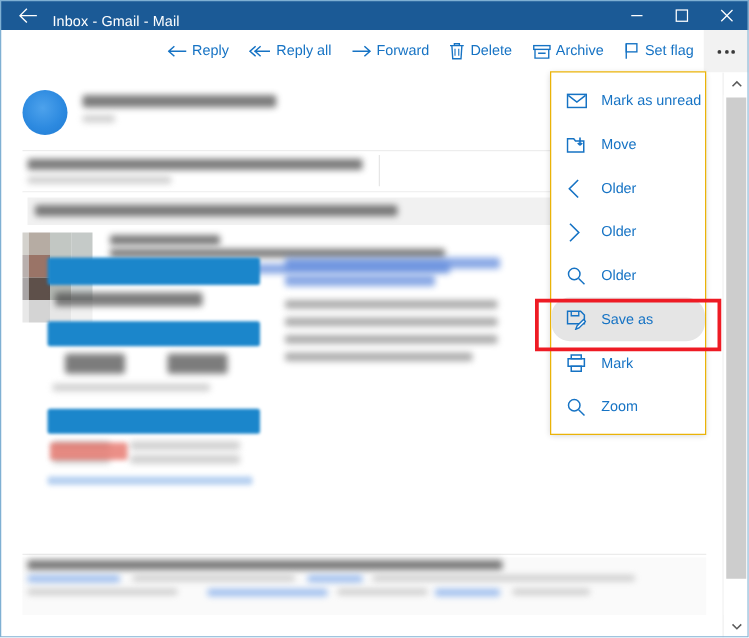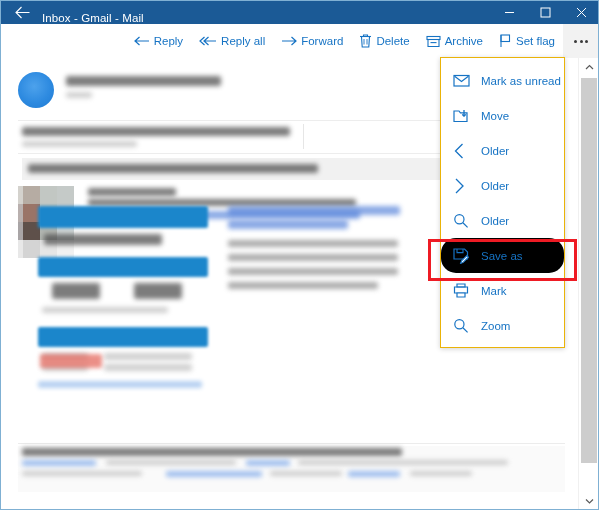--- a/index.html
+++ b/index.html
@@ -174,21 +174,21 @@
     box-shadow:0 1px 5px rgba(0,0,0,.18);
     box-sizing:border-box;padding:5px 0;
   }
   .mi{
     display:flex;align-items:center;height:35px;padding-left:12px;
     color:#1673c4;font-size:11.5px;cursor:default;
   }
   .mi .mic{width:24px;display:flex;align-items:center;justify-content:flex-start;}
   .mi .mic svg{display:block;}
   .mi .ml{margin-left:4px;white-space:nowrap;}
-  .mi.active{background:#000000;border-radius:15px;}
+  .mi.active{background:#e5e5e5;border-radius:15px;}
 
   
   .redbox{
     position:absolute;left:428px;top:239px;width:149px;height:42px;
     border:3px solid #ee1b24;box-sizing:border-box;pointer-events:none;
   }
 
   .winborder{
     position:absolute;left:0;top:0;width:599px;height:510px;
     border:1px solid #7fb0d3;box-sizing:border-box;pointer-events:none;

